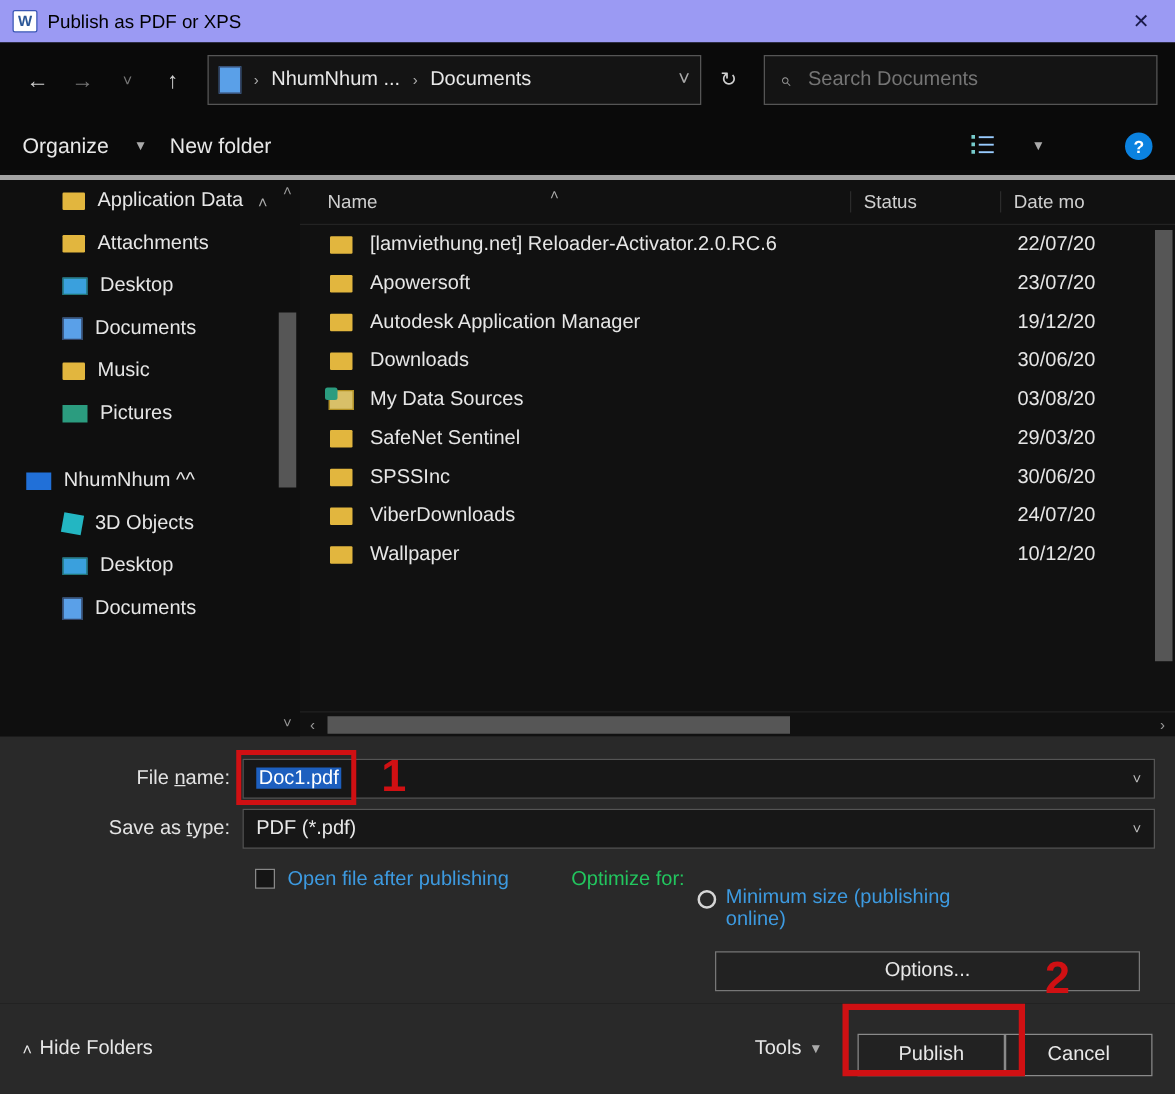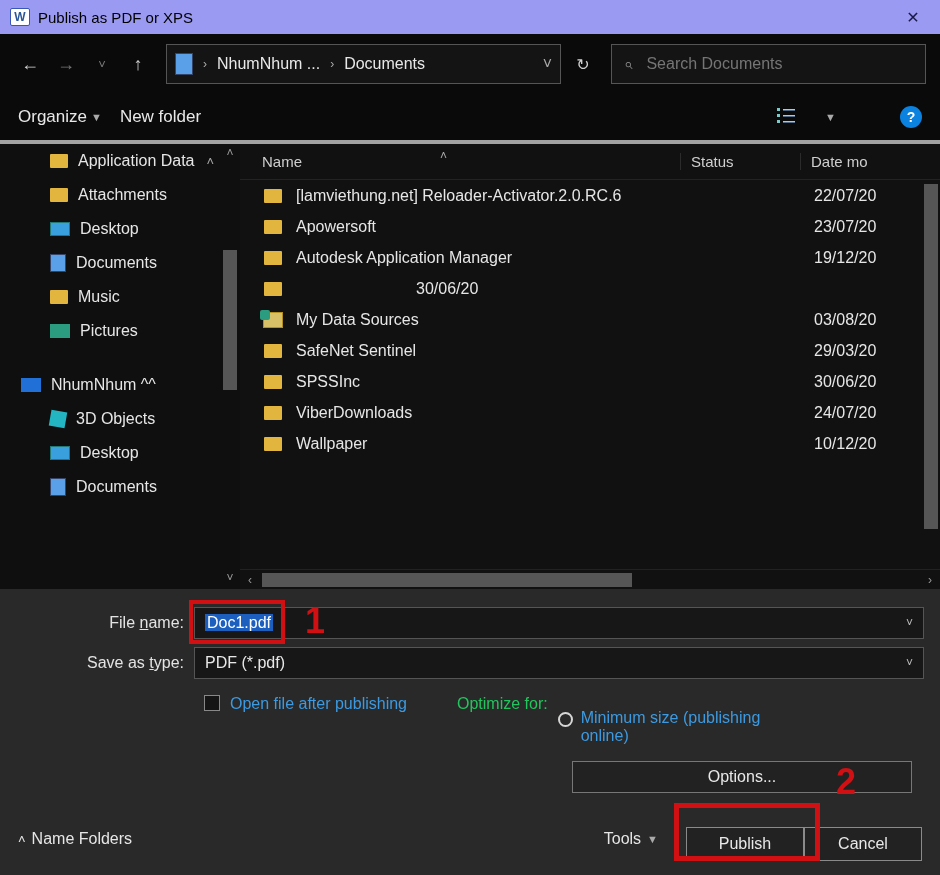--- a/index.html
+++ b/index.html
@@ -18,21 +18,21 @@
   .addr .fi{width:18px;height:22px;background:#5aa0e8;border:1px solid #346;}
   .addr .chev{color:#aaa;font-size:12px;}
   .addr .seg{color:#e8e8e8;font-size:16px;}
   .addr .drop{margin-left:auto;color:#aaa;}
   .refresh{width:36px;height:40px;display:flex;align-items:center;justify-content:center;color:#d0d0d0;font-size:16px;}
   .search{flex:1;height:40px;border:1px solid #555;background:#141414;display:flex;align-items:center;padding:0 12px;gap:14px;margin-left:6px;}
   .search .si{color:#999;font-size:15px;transform:scaleX(-1);}
   .search input{background:transparent;border:none;outline:none;color:#a3a3a3;font-size:16px;width:100%;}
   
   .toolrow{height:46px;background:#0a0a0a;display:flex;align-items:center;padding:0 18px;gap:18px;}
-  .tbtn{color:#e8e8e8;font-size:17px;display:flex;align-items:center;gap:4px;text-align:right;}
+  .tbtn{color:#e8e8e8;font-size:17px;display:flex;align-items:center;gap:20px;text-align:right;}
   .tbtn .dd{font-size:11px;color:#aaa;}
   .spacer{flex:1;}
   .view-icon{width:28px;height:20px;display:flex;align-items:center;justify-content:center;color:#95c8ff;font-size:18px;}
   .help{width:22px;height:22px;border-radius:50%;background:#0b82e0;color:#fff;display:flex;align-items:center;justify-content:center;font-size:14px;font-weight:bold;}
   
   .body{flex:1;display:flex;min-height:0;background:#121212;border-top:4px solid #a3a3a3;}
   .tree{width:240px;background:#0f0f0f;overflow:hidden;position:relative;}
   .tree-item{height:34px;display:flex;align-items:center;padding-left:50px;gap:10px;font-size:16px;color:#e6e6e6;}
   .ico-folder{width:18px;height:14px;background:#e2b63e;border-radius:1px;display:inline-block;}
   .ico-file{width:16px;height:18px;background:#5aa0e8;border:1px solid #346;}
@@ -235,20 +235,21 @@
                 <span class="ico-folder"></span>
               </span>
     <span class="nm">Autodesk Application Manager</span>
     <span class="st"></span>
     <span class="dt">19/12/20</span>
             </div>
             <div class="row">
     <span class="ic">
                 <span class="ico-folder"></span>
               </span>
+    <span class="nm">Downloads</span>
     <span class="st"></span>
     <span class="dt">30/06/20</span>
             </div>
             <div class="row">
     <span class="ic">
                 <span class="ico-ds"></span>
               </span>
     <span class="nm">My Data Sources</span>
     <span class="st"></span>
     <span class="dt">03/08/20</span>
@@ -336,21 +337,21 @@
       <div class="options-btn">
         <span>Options...</span>
       </div>
     </div>
     <div style="height:10px"></div>
   </div>
 
   <div class="bottom">
     <div class="hide">
       <span class="ar">˄</span>
-      <span>Name Folders</span>
+      <span>Hide Folders</span>
     </div>
     <div class="bspacer"></div>
     <div class="tools">
       <span>Tools</span>
       <span style="font-size:11px;color:#aaa">▼</span>
     </div>
     <div style="position:relative">
       <div class="btn">
         <span>Publish</span>
       </div>

